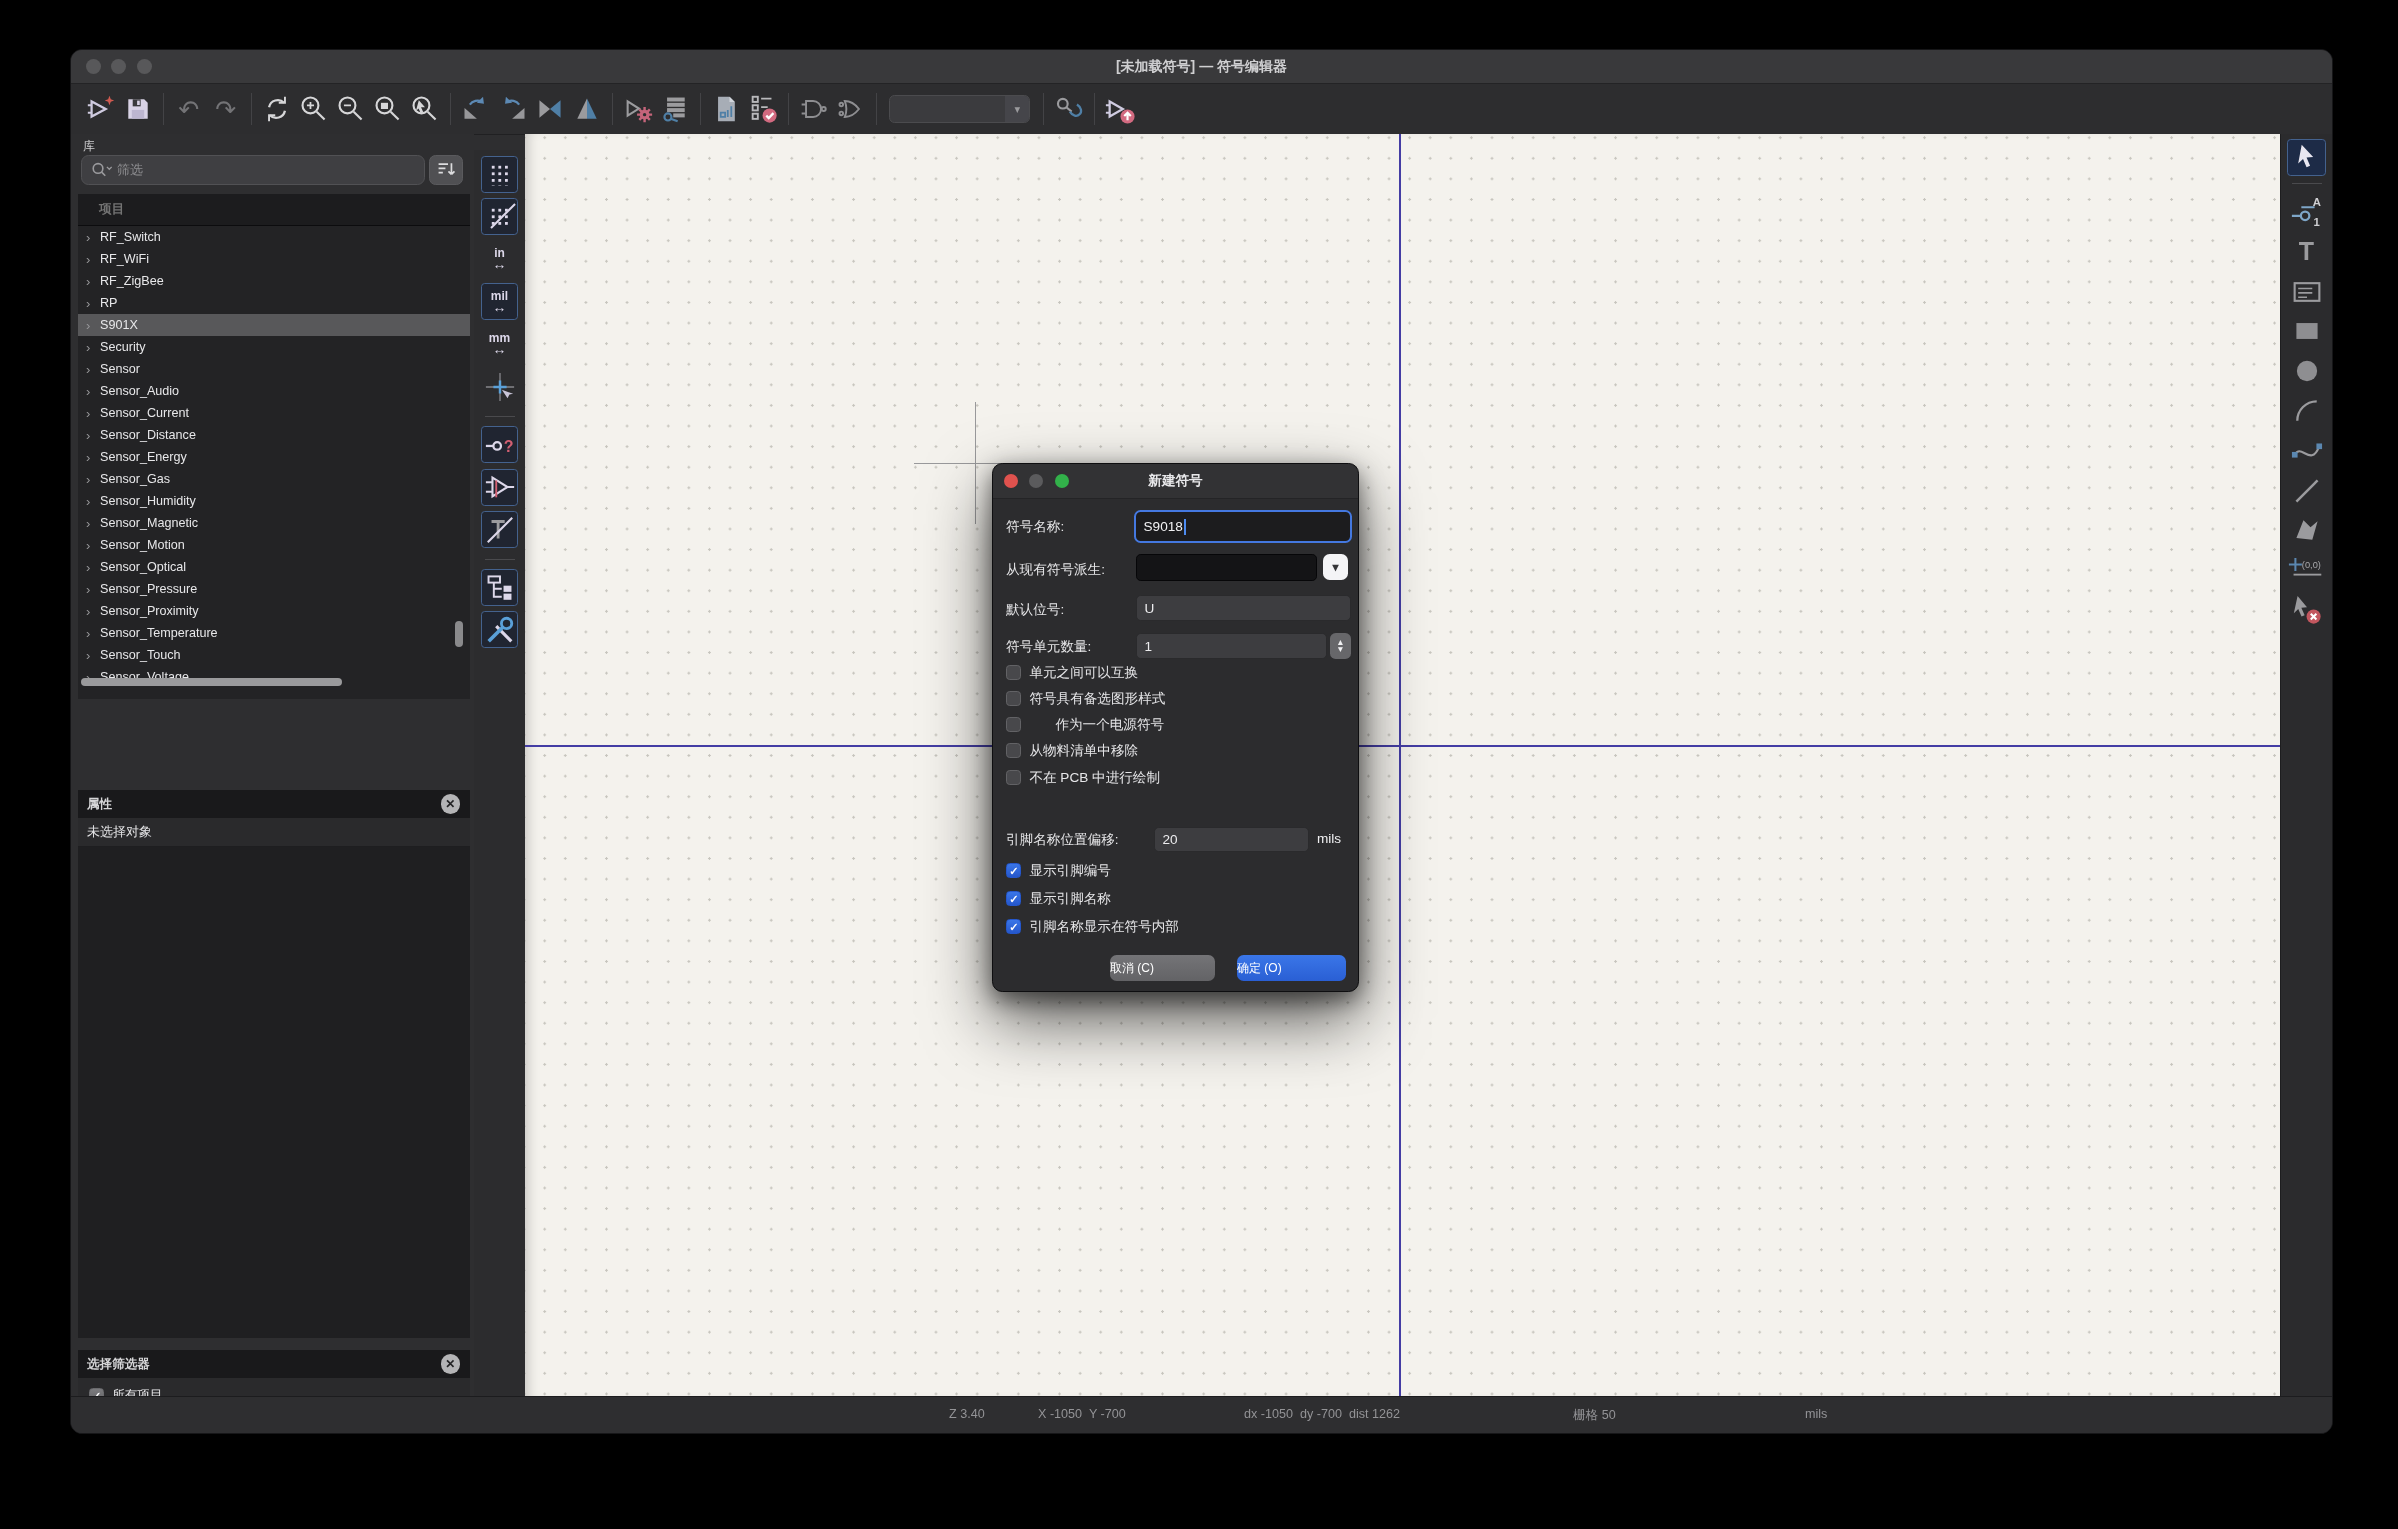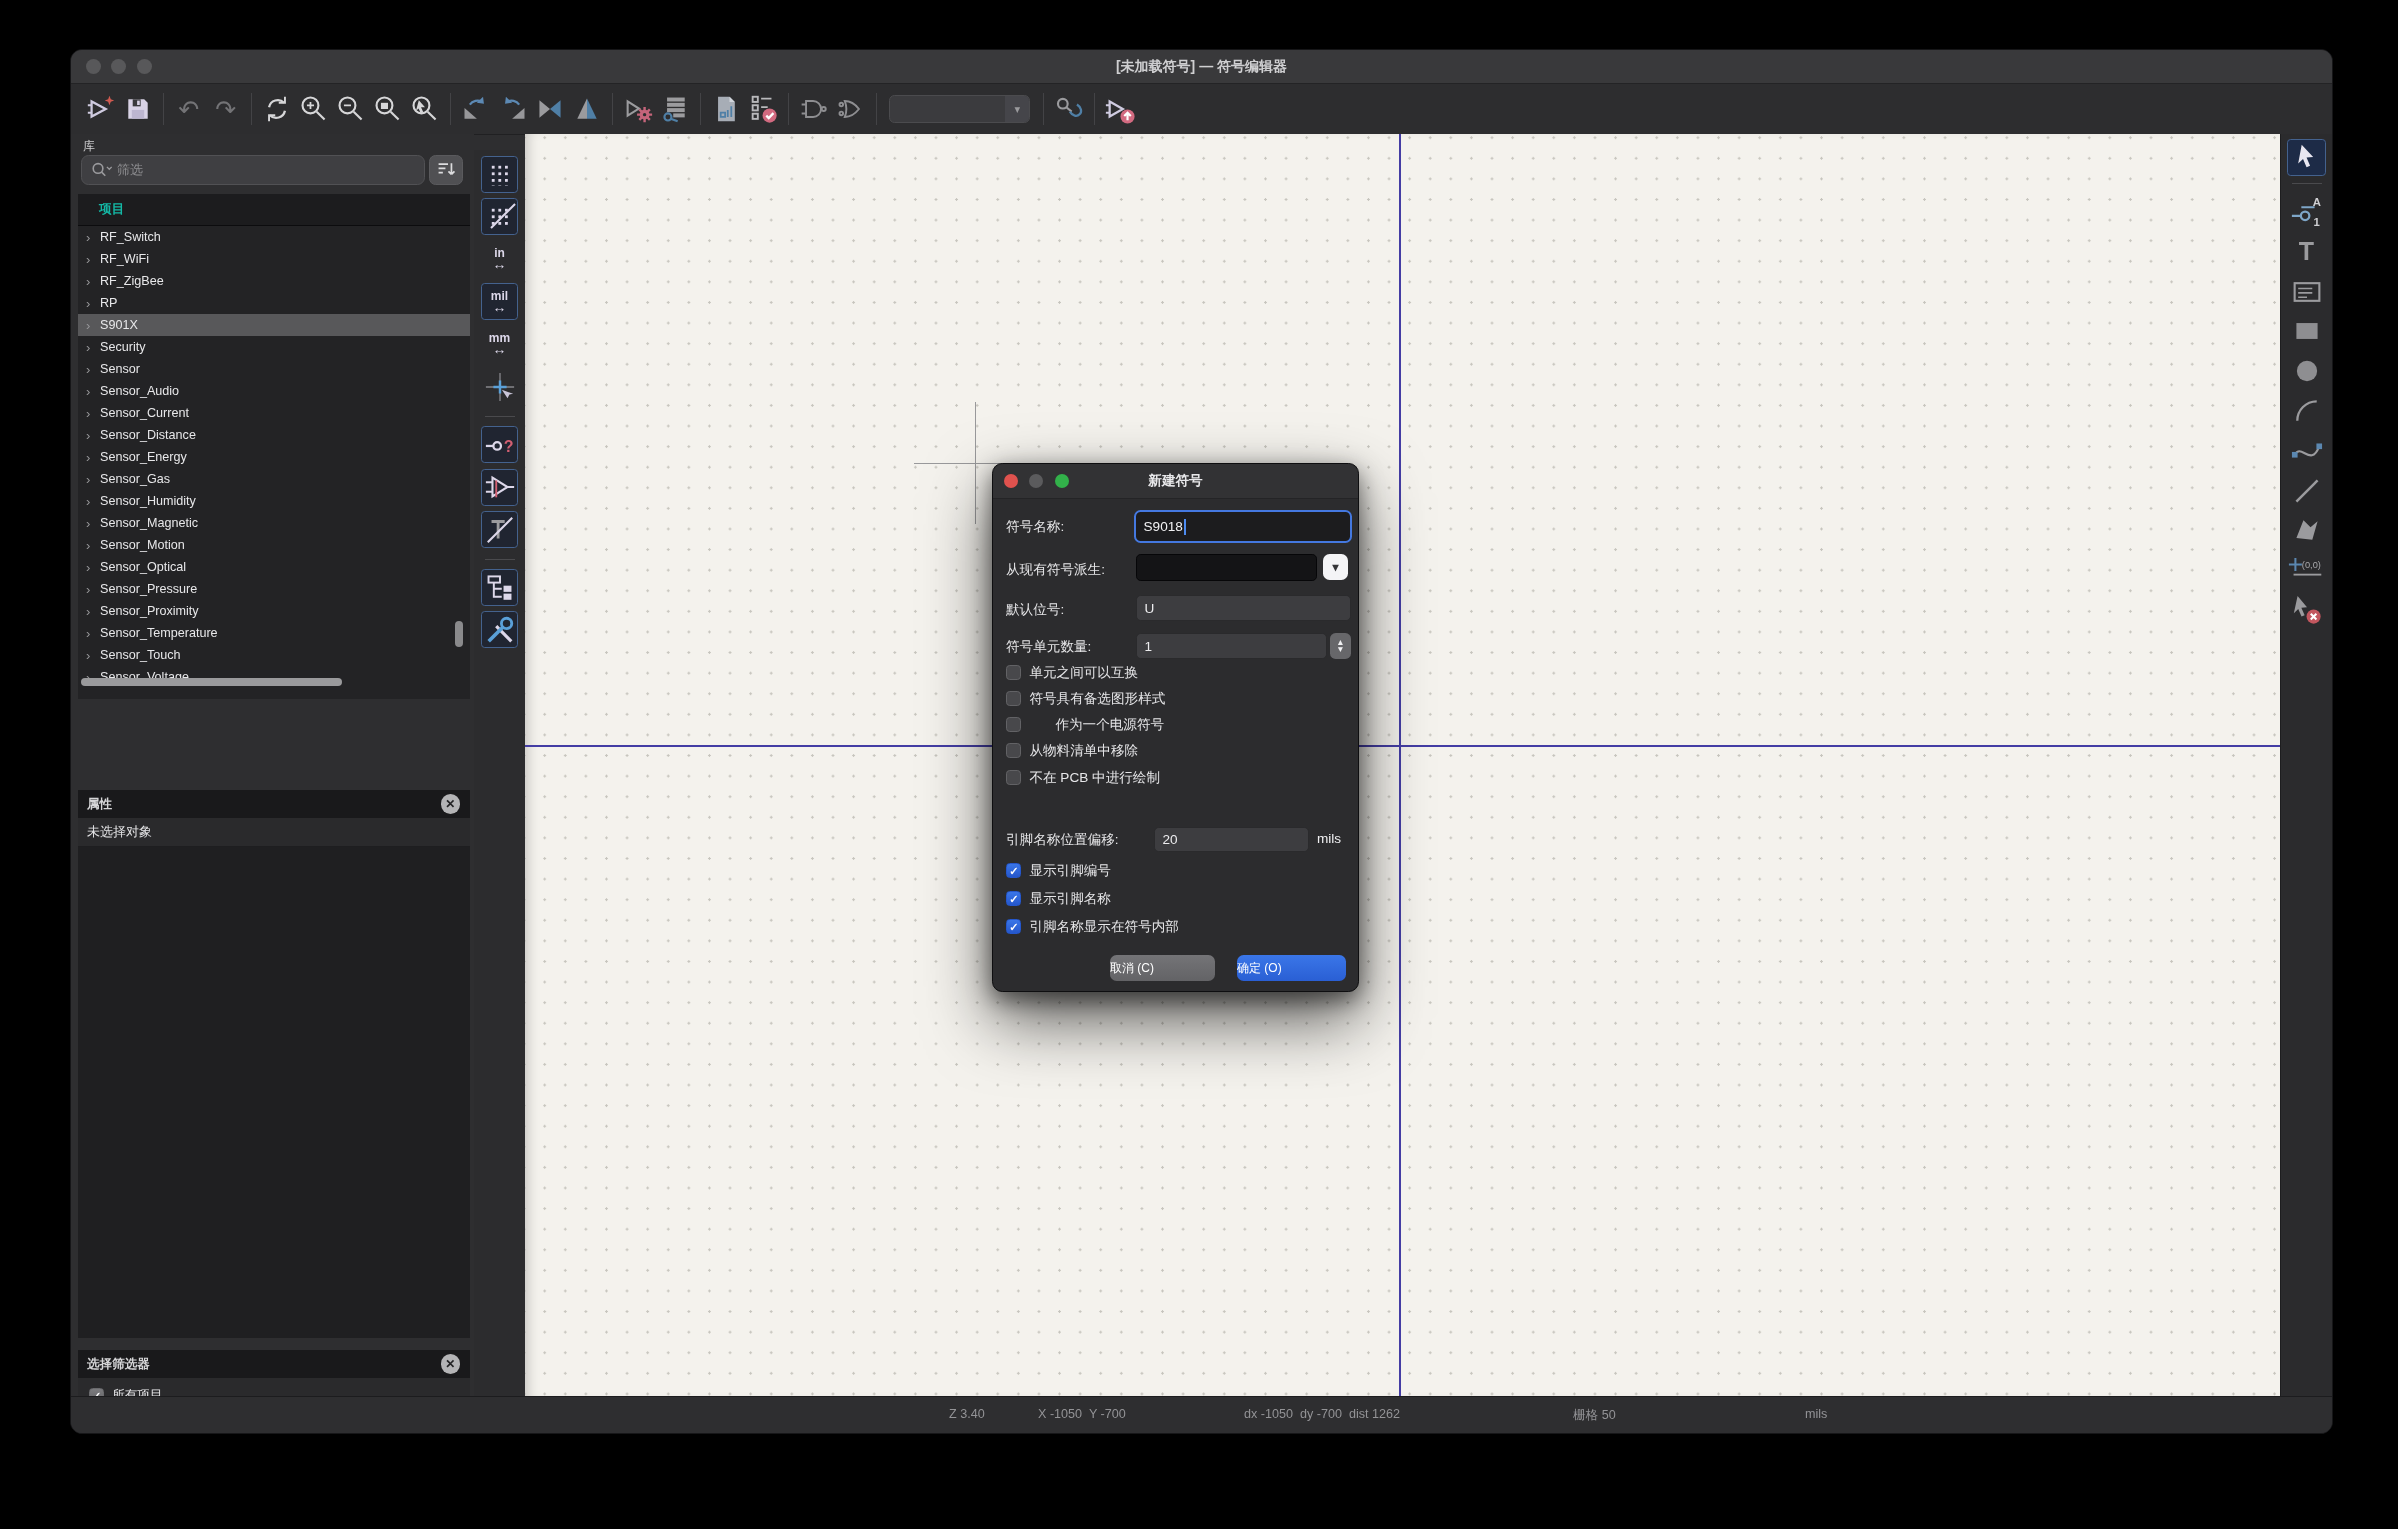--- a/index.html
+++ b/index.html
@@ -40,21 +40,21 @@
   .lib-label { position:absolute; left:12px; top:3.7px; color:#cfcfd1; font-size:12px; }
   .search-row { position:absolute; left:10.3px; top:20.6px; width:382px; height:30px; display:flex; gap:4.7px; }
   .search-box { flex:1; height:30px; background:#3f3f42; border:0.9px solid #515154; border-radius:7.5px;
     display:flex; align-items:center; padding:0 7.5px; gap:4.7px; }
   .search-box .ph { color:#8f8f92; font-size:13px; }
   .sort-btn { width:34px; height:30px; background:#505053; border:0.9px solid #5a5a5d;
     border-radius:6.6px; display:flex; align-items:center; justify-content:center; }
   .lib-list { position:absolute; left:6.6px; top:60px; width:392px; height:505px;
     background:#232325; overflow:hidden; }
   .list-h { height:32px; background:#1c1c1e; border-bottom:0.9px solid #0c0c0e;
-    display:flex; align-items:center; padding-left:21.5px; color:#14b8a6; font-size:12.6px; font-weight:700; }
+    display:flex; align-items:center; padding-left:21.5px; color:#737373; font-size:12.6px; font-weight:700; }
   .lib-row { display:flex; align-items:center; height:22px; padding-left:8.4px;
     color:#e8e8ea; font-size:12.6px; }
   .lib-row .chev { color:#97979a; width:14px; font-size:13px; }
   .lib-row.sel { background:#58585a; }
   .hscroll { position:absolute; left:3.7px; top:484px; width:261px; height:8.4px;
     background:#9a9a9c; border-radius:4.7px; }
   .vscroll { position:absolute; left:377px; top:427px; width:8.4px; height:26px;
     background:#8a8a8c; border-radius:4.7px; }
 
   .prop-panel { position:absolute; left:6.6px; top:656px; width:392px; }

